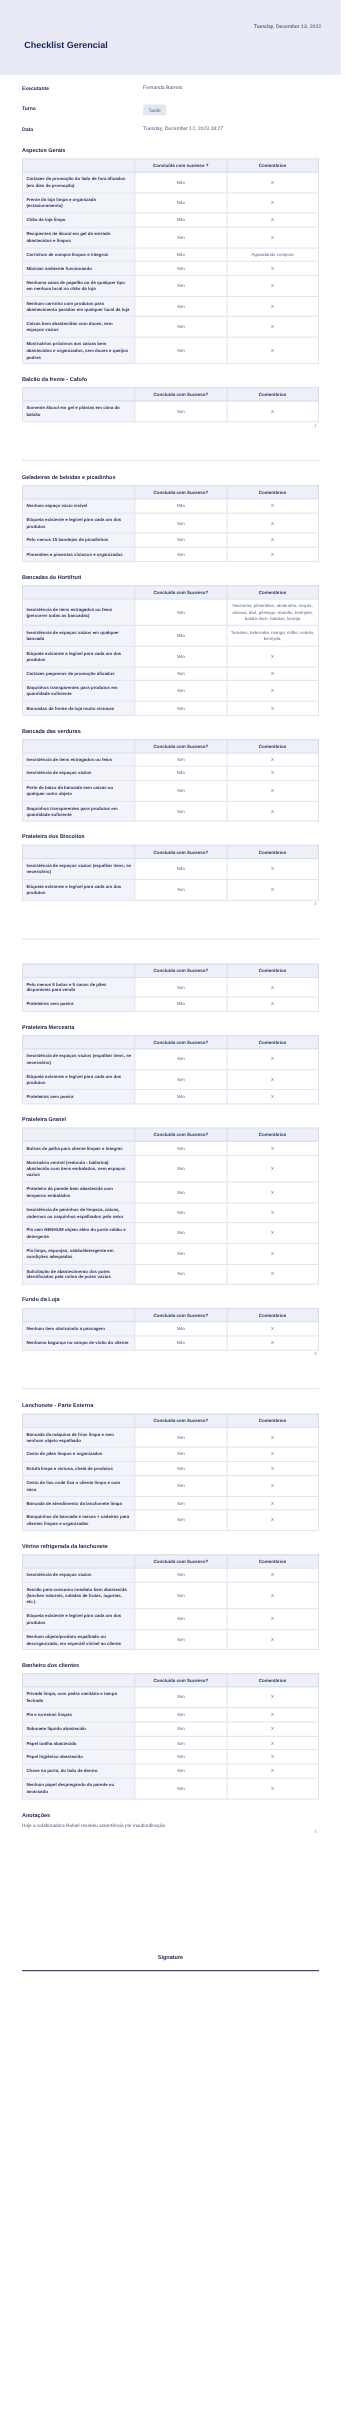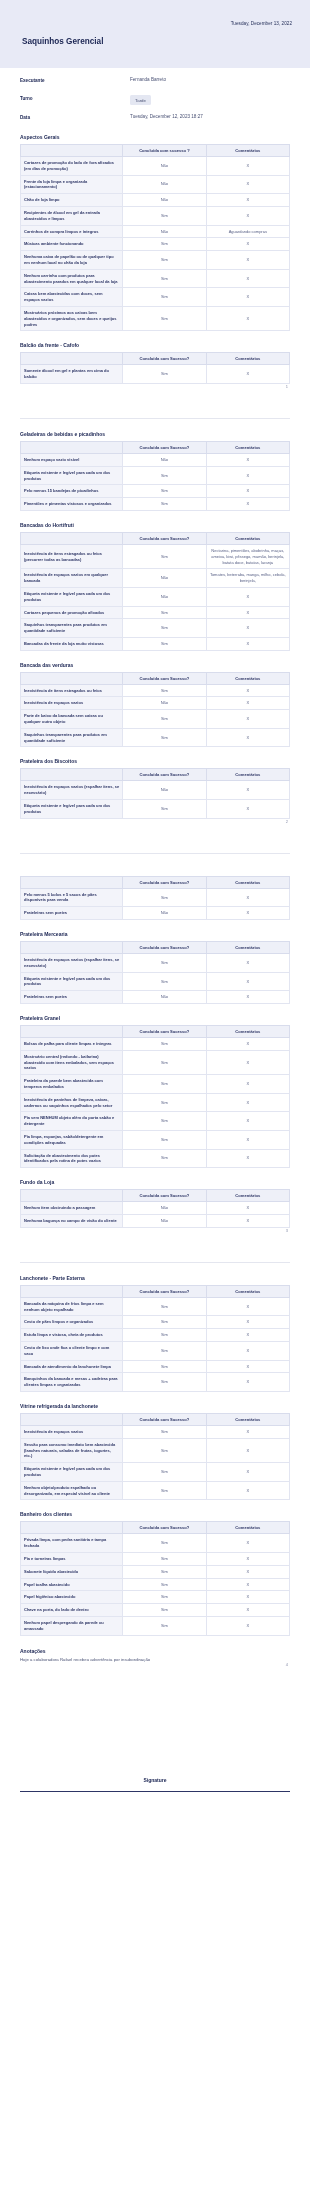--- a/index.html
+++ b/index.html
@@ -147,21 +147,21 @@
     width: 270px;
     border-bottom: 0.8px solid #2d3565;
   }
   .tail { height: 430px; }
 </style>
 </head>
 <body>
 
 <div class="page-banner">
   <div class="banner-date">Tuesday, December 13, 2022</div>
-  <div class="banner-title">Saquinhos Gerencial</div>
+  <div class="banner-title">Checklist Gerencial</div>
 </div>
 
 <div class="body-wrap">
 
   <div class="meta-row">
     <div class="meta-label">Executante</div>
     <div class="meta-value">Fernanda Barreto</div>
   </div>
 
   <div class="meta-row">

